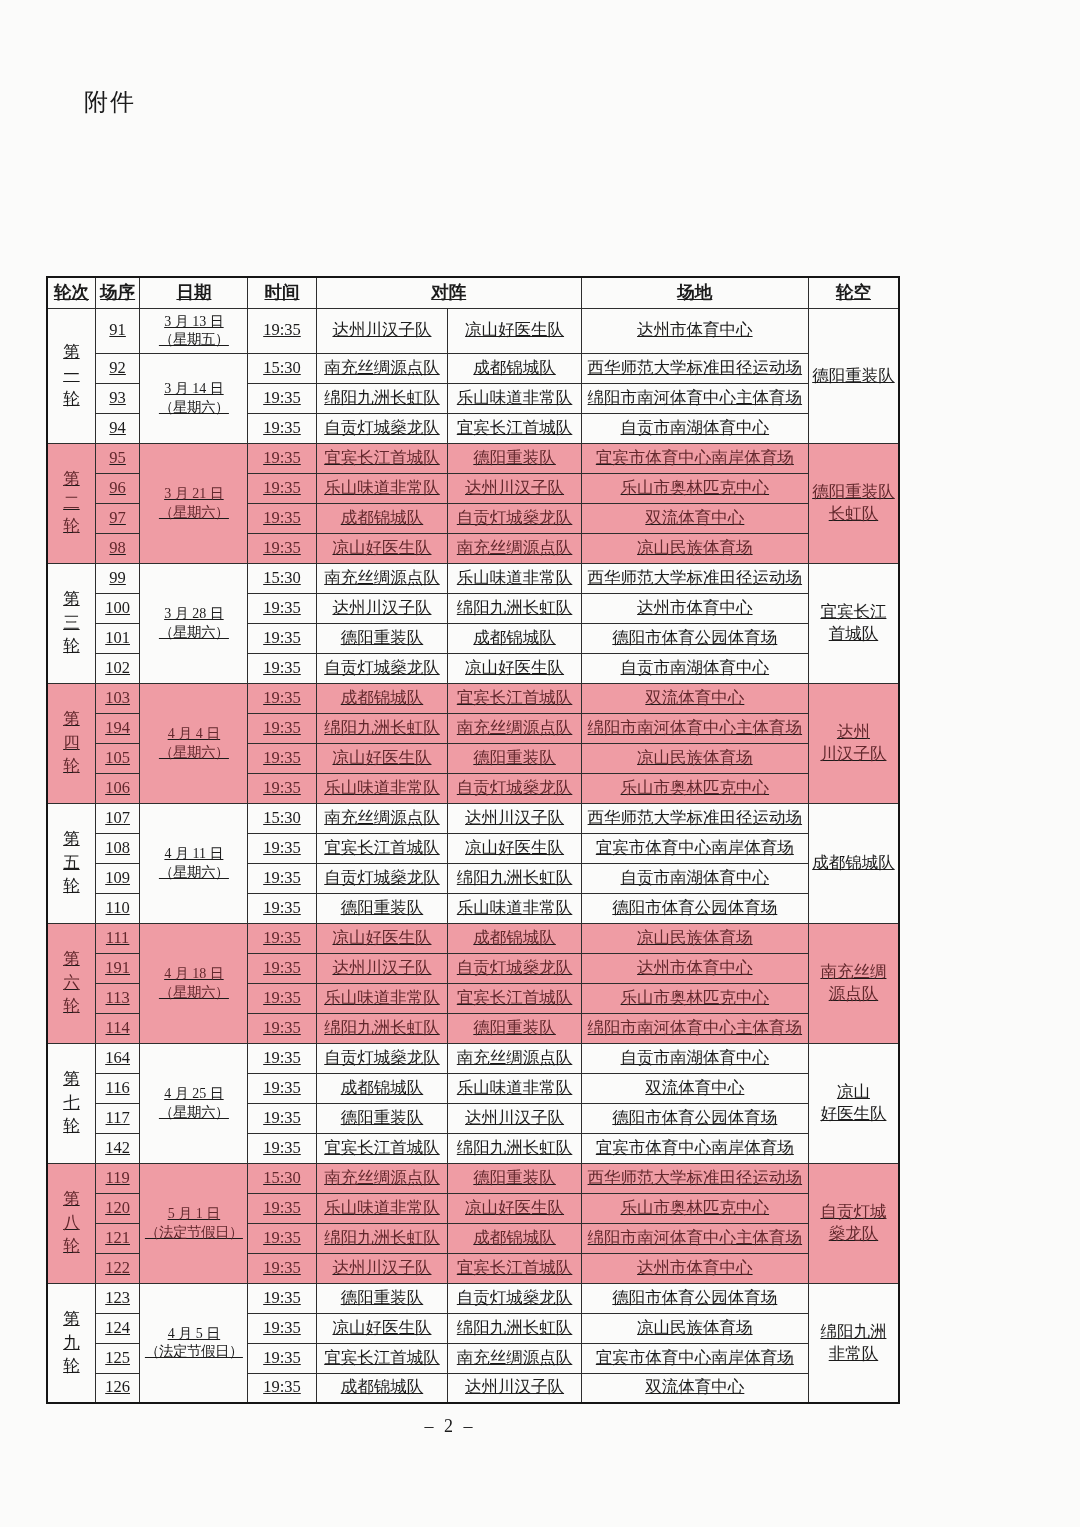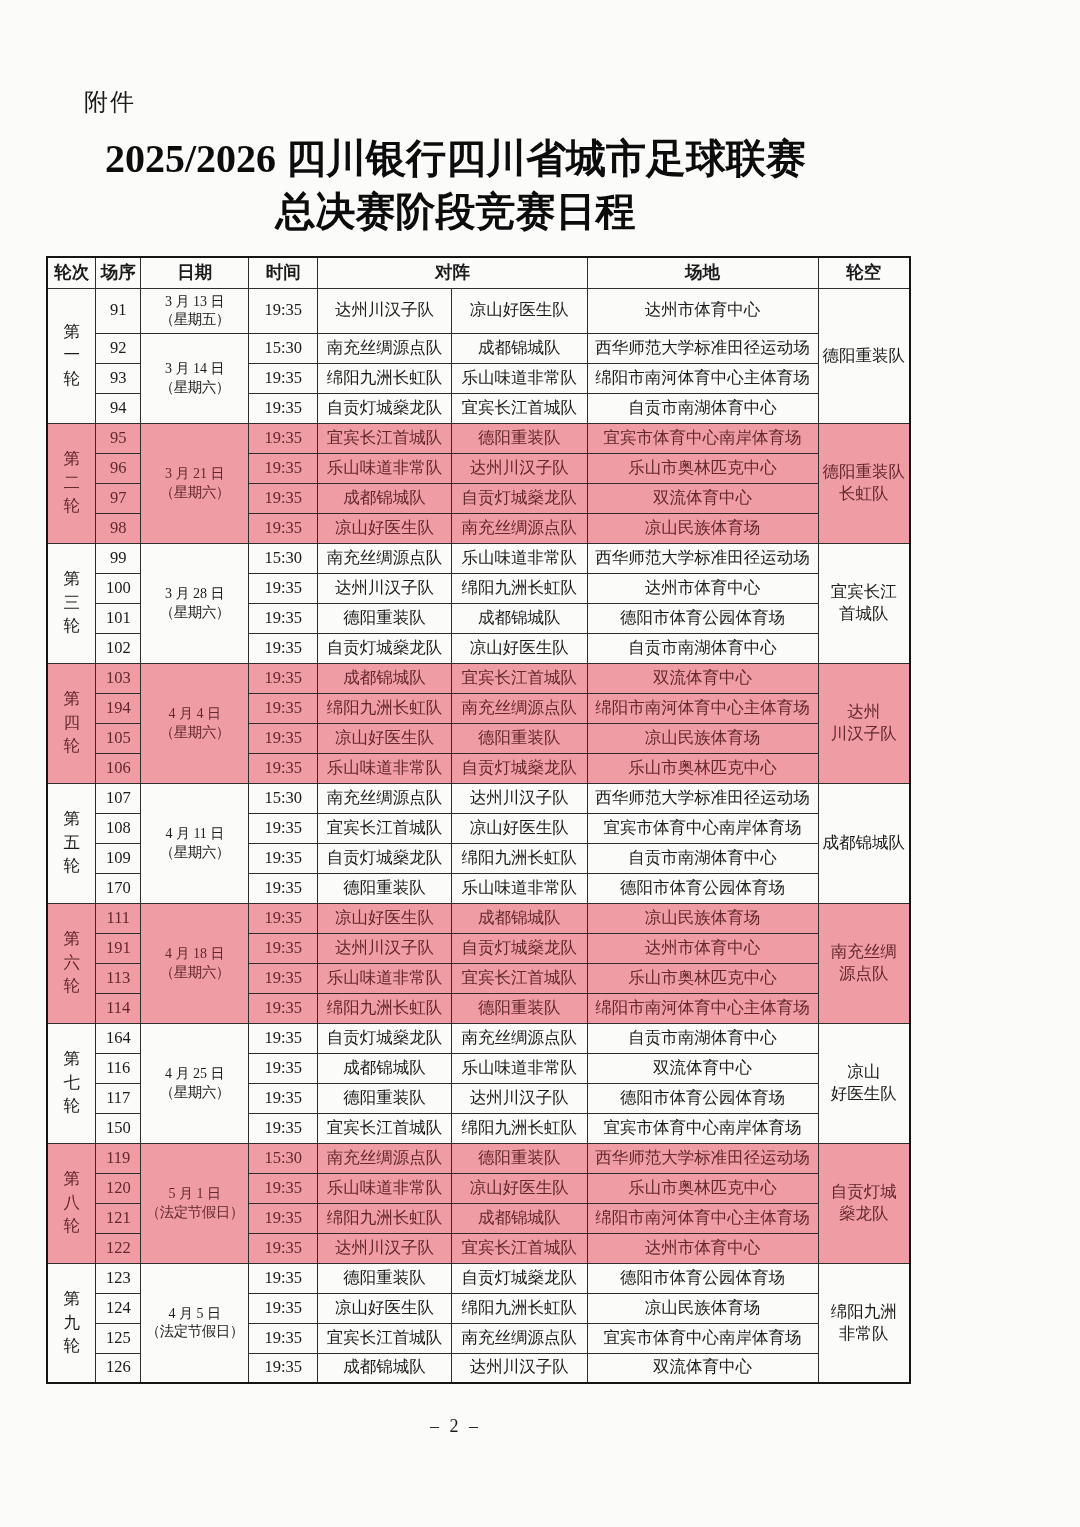--- a/index.html
+++ b/index.html
@@ -9,21 +9,20 @@
     width: 1080px;
     height: 1527px;
     font-family: "Liberation Serif", "DejaVu Serif", serif;
     color: var(--body-text, #1b1b1b);
     overflow: hidden;
   }
   .page {
     position: relative;
     width: 900px;
     height: 1527px;
-    padding-left: 11px;
   }
   .attachment {
     position: absolute;
     left: 84px;
     top: 86px;
     font-size: 24px;
     letter-spacing: 2px;
   }
   .title {
     position: absolute;
@@ -32,24 +31,25 @@
     width: 100%;
     text-align: center;
     font-weight: 700;
     font-size: 40px;
     line-height: 53px;
     color: #0c0c0c;
   }
   table.schedule {
     position: absolute;
     left: 46px;
-    top: 256px;
+    top: 276px;
     border-collapse: collapse;
     table-layout: fixed;
     border: 2.5px solid #151515;
+    text-decoration: underline;
   }
   .schedule th, .schedule td {
     border: 1px solid #2e2e2e;
     text-align: center;
     vertical-align: middle;
     padding: 0;
     font-size: 16.5px;
     line-height: 1.25;
     overflow: hidden;
   }
@@ -77,24 +77,20 @@
     letter-spacing: 3px;
   }
 </style>
 </head>
 <body>
 
 <div class="page">
 
   <div class="attachment">附件</div>
 
-  <div class="title">
-    <div>2025/2026 四川银行四川省城市足球联赛</div>
-    <div>总决赛阶段竞赛日程</div>
-  </div>
 
   <table class="schedule">
     <colgroup>
       <col style="width:55px">
       <col style="width:49px">
       <col style="width:110px">
       <col style="width:75px">
       <col style="width:158px">
       <col style="width:160px">
       <col style="width:275px">
@@ -306,21 +302,21 @@
           <td class="venue-cell">宜宾市体育中心南岸体育场</td>
         </tr>
         <tr>
           <td class="match-no-cell">109</td>
           <td class="time-cell">19:35</td>
           <td class="team-cell">自贡灯城燊龙队</td>
           <td class="team-cell">绵阳九洲长虹队</td>
           <td class="venue-cell">自贡市南湖体育中心</td>
         </tr>
         <tr>
-          <td class="match-no-cell">170</td>
+          <td class="match-no-cell">110</td>
           <td class="time-cell">19:35</td>
           <td class="team-cell">德阳重装队</td>
           <td class="team-cell">乐山味道非常队</td>
           <td class="venue-cell">德阳市体育公园体育场</td>
         </tr>
         <tr class="hl">
           <td class="round-cell" rowspan="4">
             <div>第</div>
             <div>六</div>
             <div>轮</div>
@@ -388,21 +384,21 @@
           <td class="venue-cell">双流体育中心</td>
         </tr>
         <tr>
           <td class="match-no-cell">117</td>
           <td class="time-cell">19:35</td>
           <td class="team-cell">德阳重装队</td>
           <td class="team-cell">达州川汉子队</td>
           <td class="venue-cell">德阳市体育公园体育场</td>
         </tr>
         <tr>
-          <td class="match-no-cell">150</td>
+          <td class="match-no-cell">142</td>
           <td class="time-cell">19:35</td>
           <td class="team-cell">宜宾长江首城队</td>
           <td class="team-cell">绵阳九洲长虹队</td>
           <td class="venue-cell">宜宾市体育中心南岸体育场</td>
         </tr>
         <tr class="hl">
           <td class="round-cell" rowspan="4">
             <div>第</div>
             <div>八</div>
             <div>轮</div>

